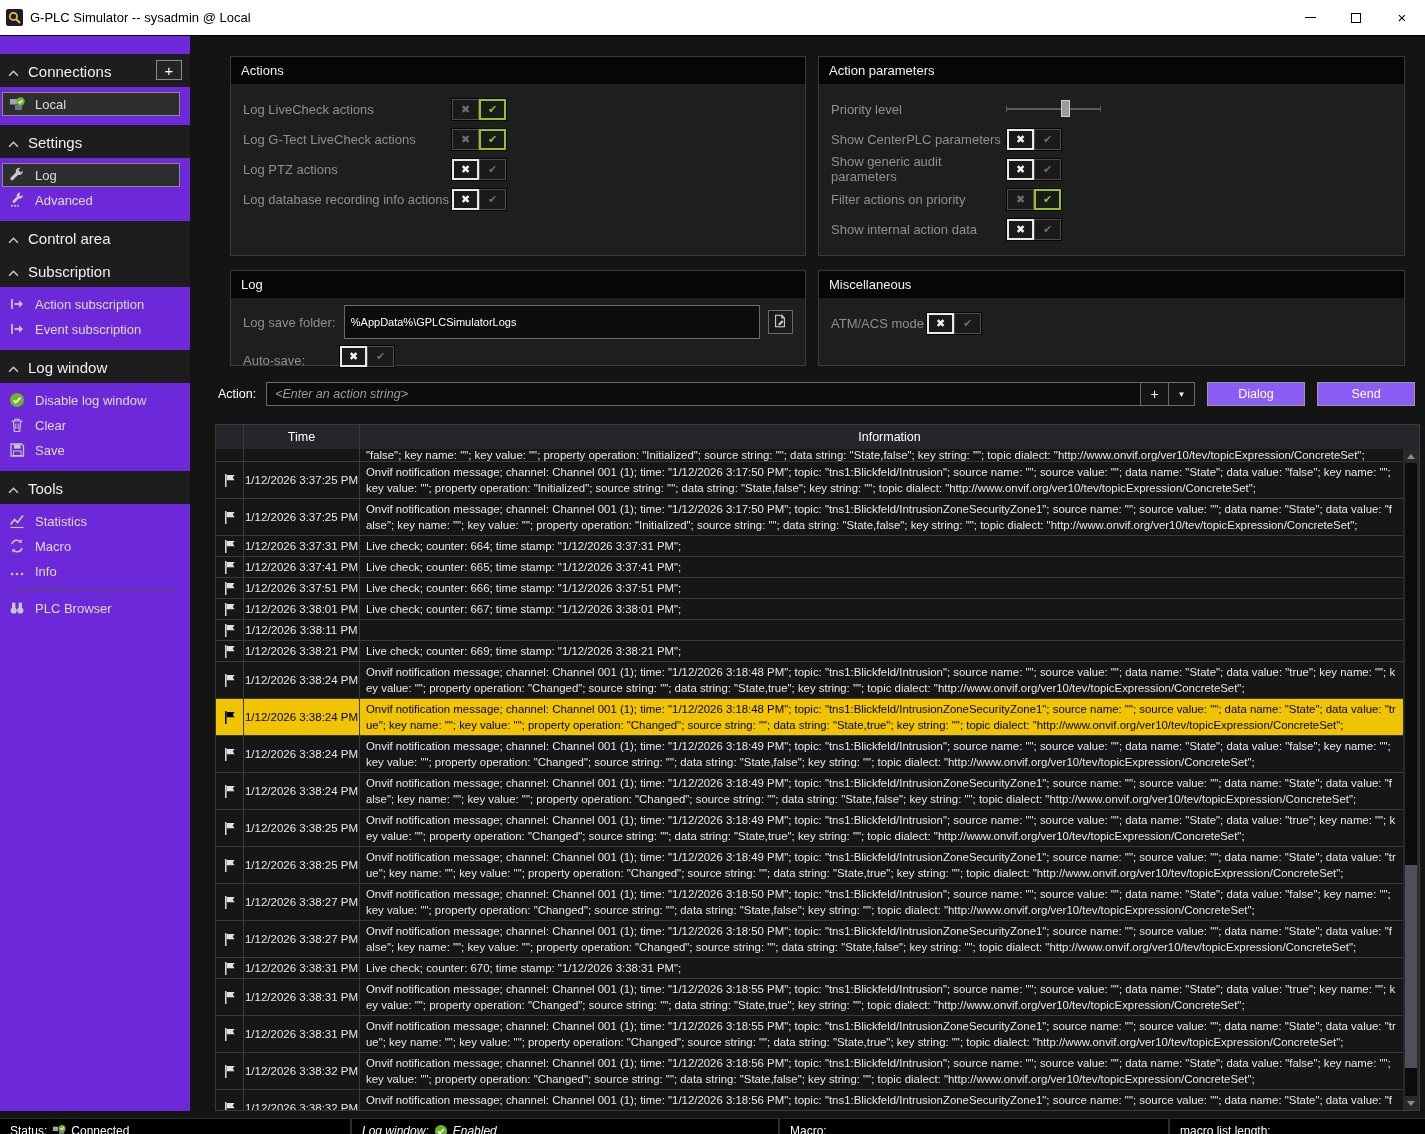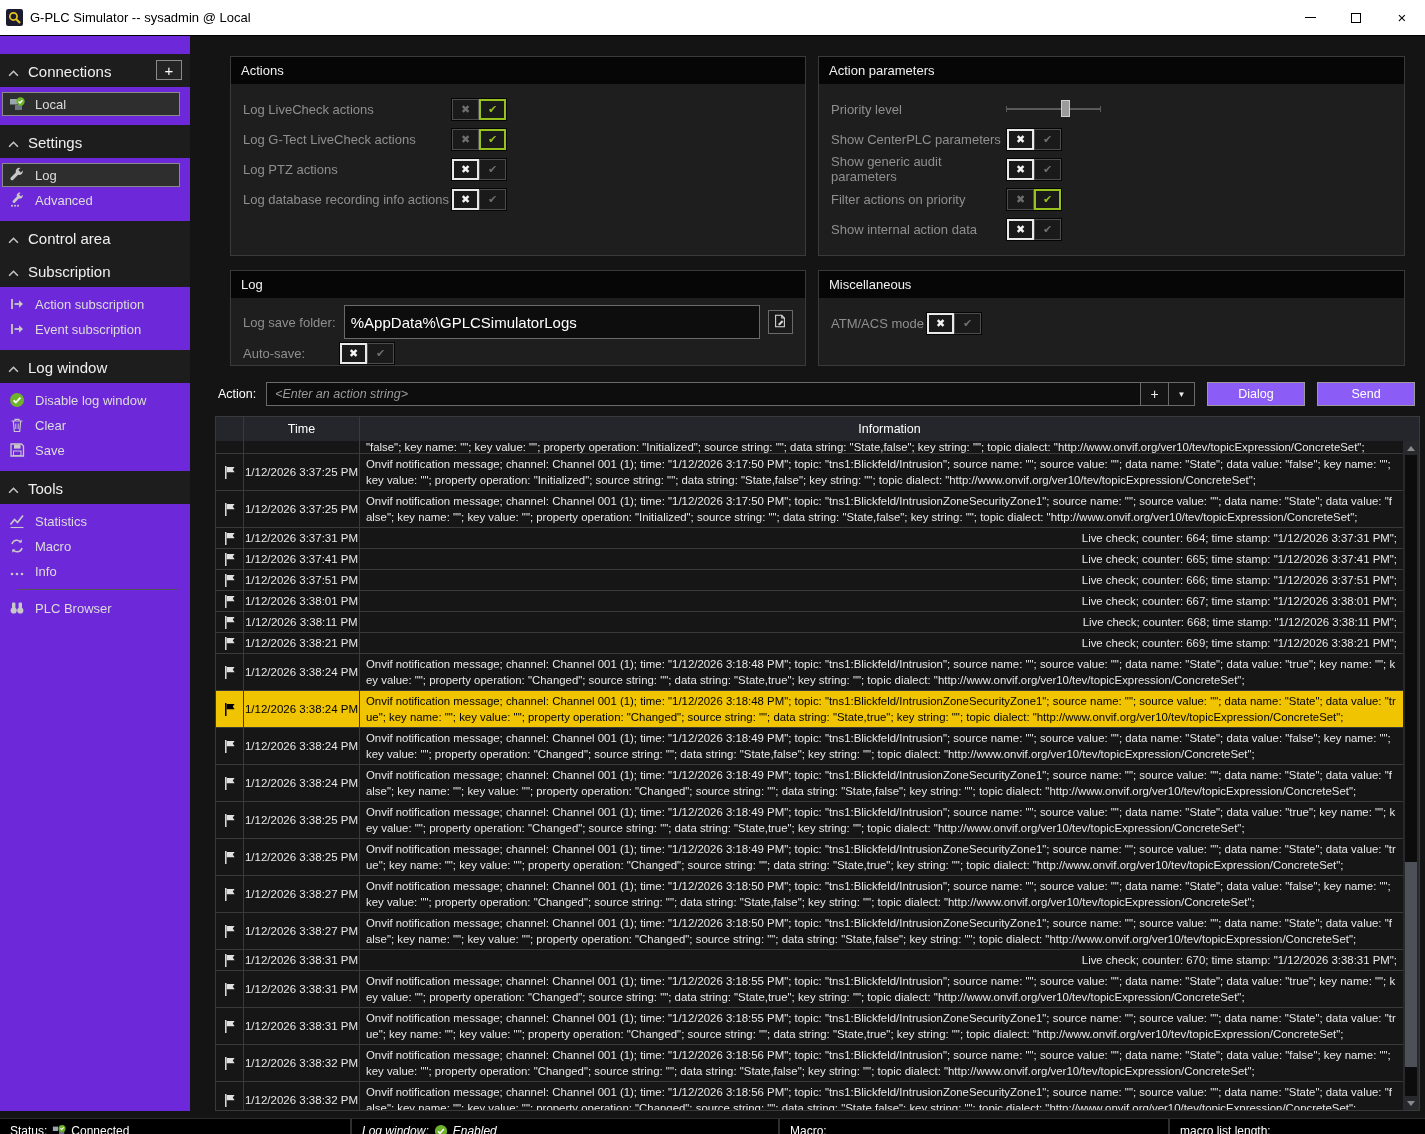--- a/index.html
+++ b/index.html
@@ -49,52 +49,52 @@
   .toggle.on .tbtn.check { border:2px solid var(--accent); color:var(--accent); }
   
   .slider { position:relative; width:95px; height:18px; margin-left:0; }
   .slider-track { position:absolute; left:0; right:0; top:8px; height:2px; background:#5a5a5a; }
   .slider-track::before { content:""; position:absolute; left:0; top:-2px; width:1px; height:6px; background:#5a5a5a; }
   .slider-track::after { content:""; position:absolute; right:0; top:-2px; width:1px; height:6px; background:#5a5a5a; }
   .slider-handle { position:absolute; left:58%; top:0; width:9px; height:17px; background:#9b9b9b; border:1px solid #cfcfcf; }
   
   .folder-row { display:flex; align-items:center; height:28px; gap:8px; }
   .folder-row .param-label { width:96px; }
-  .text-input { background:#0d0d0d; border:1px solid #6a6a6a; color:#fff; font-size:15px;
+  .text-input { background:#0d0d0d; border:1px solid #6a6a6a; color:#fff; font-size:11px;
     height:22px; padding:16px 6px; font-family:inherit; }
   .folder-input { width:430px; }
   .icon-btn { width:26px; height:24px; background:#1a1a1a; border:1px solid #6a6a6a;
     display:flex; align-items:center; justify-content:center; }
   .icon-btn svg { width:14px; height:14px; }
-  .autosave-row { display:flex; align-items:center; height:30px; margin-top:2px; }
+  .autosave-row { display:flex; align-items:flex-end; height:30px; margin-top:2px; }
   .autosave-row .param-label { width:96px; }
   .misc-row .param-label { width:95px; }
   
   .action-bar { display:flex; align-items:center; margin-top:16px; gap:0; }
   .action-bar .lbl { color:#fff; font-size:12.5px; margin-right:10px; }
   .action-input-wrap { flex:1; display:flex; border:1px solid #6a6a6a; background:#0d0d0d; height:24px; }
   .action-input { flex:1; background:transparent; border:none; outline:none; color:#fff;
     font-size:12.5px; padding:0 8px; font-family:inherit; }
   .action-input::placeholder { color:#9a9a9a; font-style:italic; }
   .mini-btn { width:28px; display:flex; align-items:center; justify-content:center; color:#eee;
     border-left:1px solid #6a6a6a; font-size:14px; background:#141414; }
   .mini-btn.dd { width:26px; font-size:8px; }
   .bar-btn { width:98px; height:24px; margin-left:12px; background:#8b5cf6; border:1px solid #9a9a9a;
     color:#fff; font-size:12.5px; display:flex; align-items:center; justify-content:center; }
   
-  .log-table { margin:10px -5px 0 -3px; flex:1; border:1px solid #3a3a3a; display:flex;
+  .log-table { margin:18px -5px 0 -3px; flex:1; border:1px solid #3a3a3a; display:flex;
     flex-direction:column; background:#c4b5fd; min-height:0; }
   .table-header { height:24px; background:#24262b; color:#fff; font-size:12.5px; display:flex; flex:none; }
   .th-flag { width:28px; border-right:1px solid #3a3a3a; }
   .th-time { width:116px; display:flex; align-items:center; justify-content:center; border-right:1px solid #3a3a3a; }
   .th-info { flex:1; display:flex; align-items:center; justify-content:center; }
   .table-body { flex:1; position:relative; overflow:hidden; }
   .rows { position:absolute; left:0; top:0; right:16px; bottom:0; overflow:hidden; }
   .lrow { display:flex; border-bottom:1px solid #3a3a3a; background:#161616; color:#e8e8e8; }
-  .lrow.onvif { height:37px; } .lrow.live { height:21px;text-align:right; } .lrow.partial { height:13px; }
+  .lrow.onvif { height:37px; } .lrow.live { height:21px; } .lrow.partial { height:13px; }
   .cell-flag { width:28px; flex:none; display:flex; align-items:center; justify-content:center;
     border-right:1px solid #3a3a3a; color:#e0e0e0; }
   .cell-flag svg { width:13px; height:15px; }
   .cell-time { width:116px; flex:none; display:flex; align-items:center; justify-content:center;
     font-size:11.5px; border-right:1px solid #3a3a3a; }
   .cell-info { flex:1; font-size:11.4px; line-height:16px; padding:2px 6px 0 6px; overflow:hidden; word-break:break-all; }
   .lrow.partial .cell-info { padding-top:0; line-height:13px; }
   .lrow.highlight { background:var(--highlight); color:#000; }
   .lrow.highlight .cell-flag { color:#000; }
   
@@ -521,21 +521,20 @@
               <div class="cell-info">Live check; counter: 667; time stamp: "1/12/2026 3:38:01 PM";</div>
             </div>
             <div class="lrow live">
               <div class="cell-flag">
                 <svg viewBox="0 0 14 16">
                   <line x1="3" y1="1" x2="3" y2="15" stroke="currentColor" stroke-width="1.6"></line>
                   <path d="M4 2h8.5l-2 2.8 2 2.8H4z" fill="currentColor"></path>
                 </svg>
               </div>
               <div class="cell-time">1/12/2026 3:38:11 PM</div>
-              <div class="cell-info">Live check; counter: 668; time stamp: "1/12/2026 3:38:11 PM";</div>
             </div>
             <div class="lrow live">
               <div class="cell-flag">
                 <svg viewBox="0 0 14 16">
                   <line x1="3" y1="1" x2="3" y2="15" stroke="currentColor" stroke-width="1.6"></line>
                   <path d="M4 2h8.5l-2 2.8 2 2.8H4z" fill="currentColor"></path>
                 </svg>
               </div>
               <div class="cell-time">1/12/2026 3:38:21 PM</div>
               <div class="cell-info">Live check; counter: 669; time stamp: "1/12/2026 3:38:21 PM";</div>

